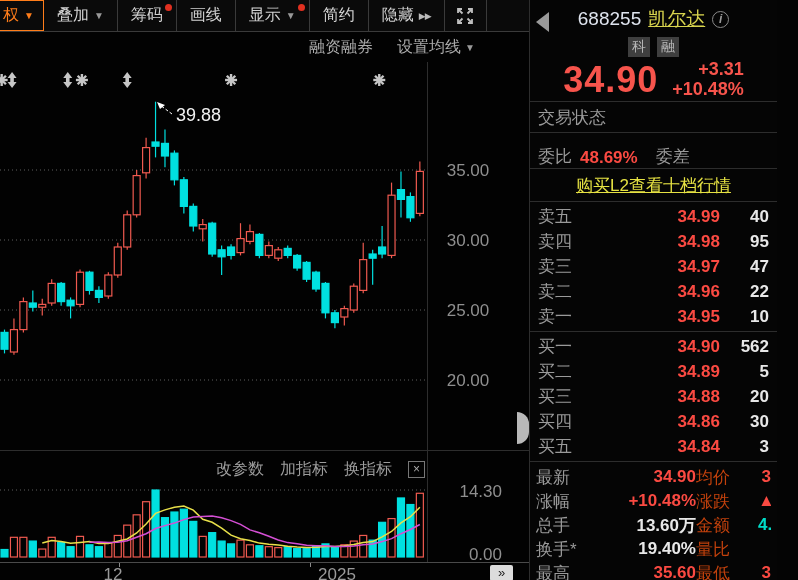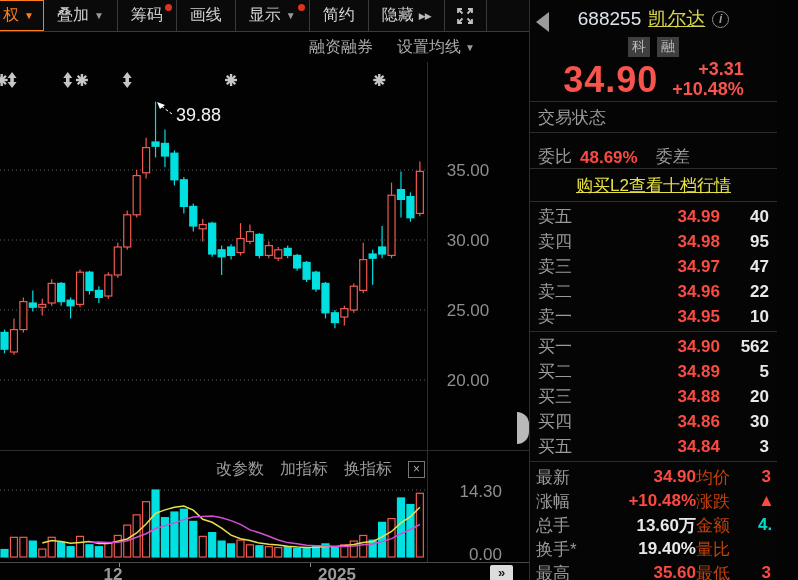--- a/index.html
+++ b/index.html
@@ -24,21 +24,21 @@
   .tb-expand{display:flex; align-items:center; justify-content:center; width:42px; border-right:1px solid var(--border2);}
 
   .chart-header{position:absolute; left:8px; top:32px; width:529px; height:30px; display:flex; align-items:center; justify-content:flex-end; gap:24px; padding-right:62px; font-size:16px; color:#aaa;}
   .chart-header .hdr-item{display:flex; align-items:center; gap:4px;}
 
   .main-chart{position:absolute; left:0; top:62px; width:529px; height:388px;}
   .vol-pane{position:absolute; left:0; top:450px; width:529px; height:112px; border-top:1px solid var(--border);}
   .vol-toolbar{position:absolute; right:104px; top:8px; display:flex; align-items:center; gap:16px; font-size:16px; color:#9c9c9c; z-index:3;}
   .vol-close{width:17px; height:17px; border:1px solid #777; color:#aaa; font-size:12px; line-height:15px; text-align:center;}
 
-  .x-axis{position:absolute; left:0; top:562px; width:529px; height:18px; border-top:1px solid #4a4a4a; overflow:hidden;font-weight:bold;}
+  .x-axis{position:absolute; left:0; top:562px; width:529px; height:18px; border-top:1px solid #4a4a4a; overflow:hidden;}
   .x-tick{position:absolute; top:0; width:1px; height:4px; background:#8a8a8a;}
   .x-label{position:absolute; top:2px; font-size:17px; color:#9a9a9a; transform:translateX(-50%);}
   .more-btn{position:absolute; right:16px; top:2px; width:23px; height:16px; background:#dcdcdc; color:#1a1a1a; font-size:13px; line-height:15px; text-align:center; border-radius:2px;}
 
   .panel-handle{position:absolute; left:517px; top:412px; width:12px; height:32px; background:#b9b9b9; border-radius:0 16px 16px 0; z-index:4;}
 
   
   .panel{position:absolute; left:529px; top:0; width:248px; height:580px; background:#050505; border-left:1px solid var(--border); font-size:17px;}
   .p-head{position:relative; padding-top:6px; text-align:center;}
   .back-arrow{position:absolute; left:6px; top:12px; width:0; height:0; border-top:10px solid transparent; border-bottom:10px solid transparent; border-right:13px solid #9a9a9a;}

